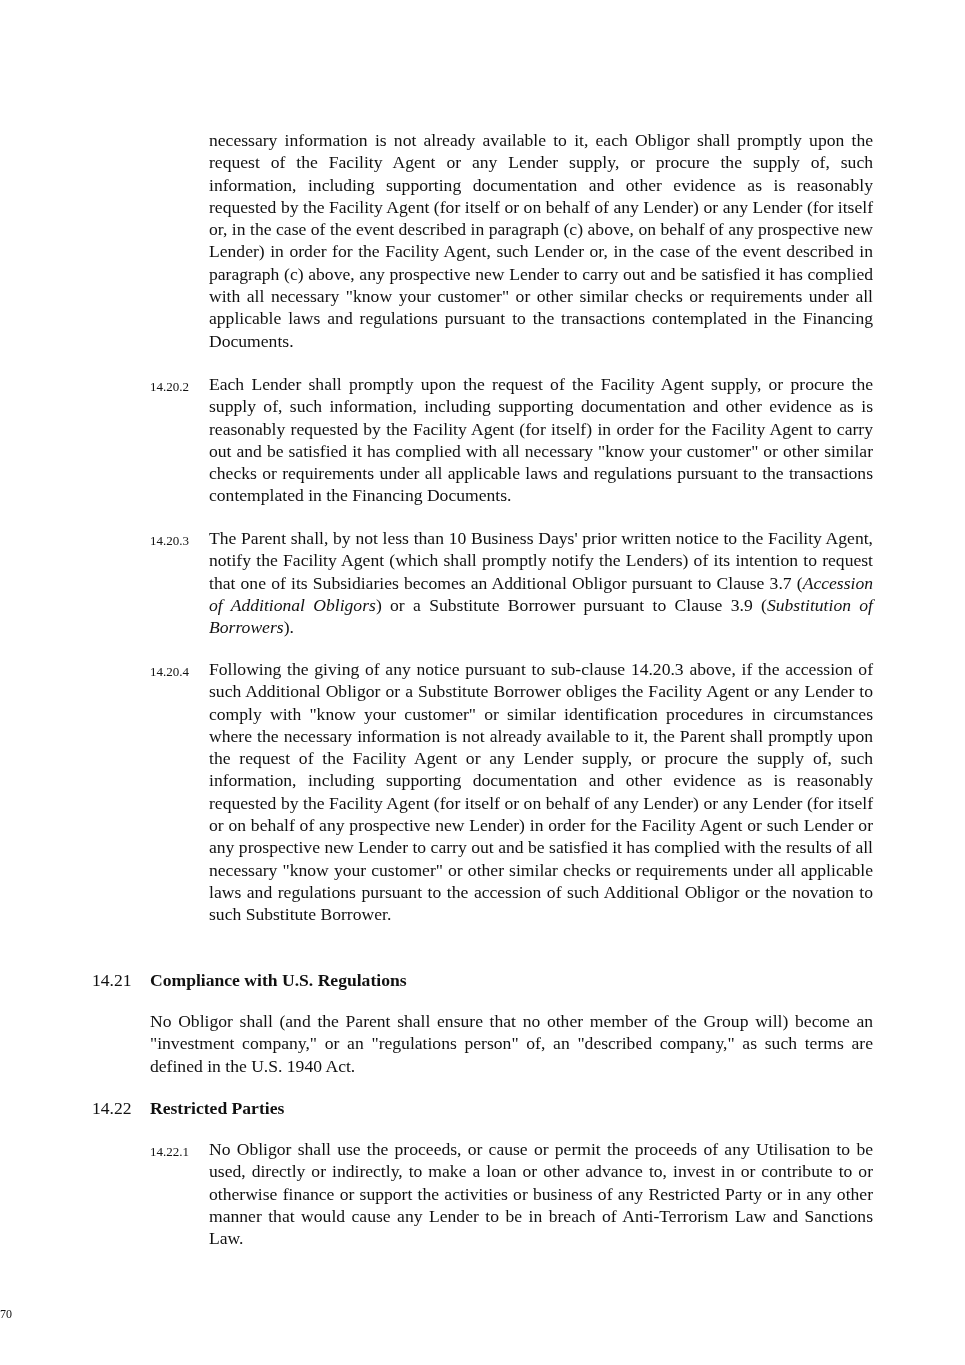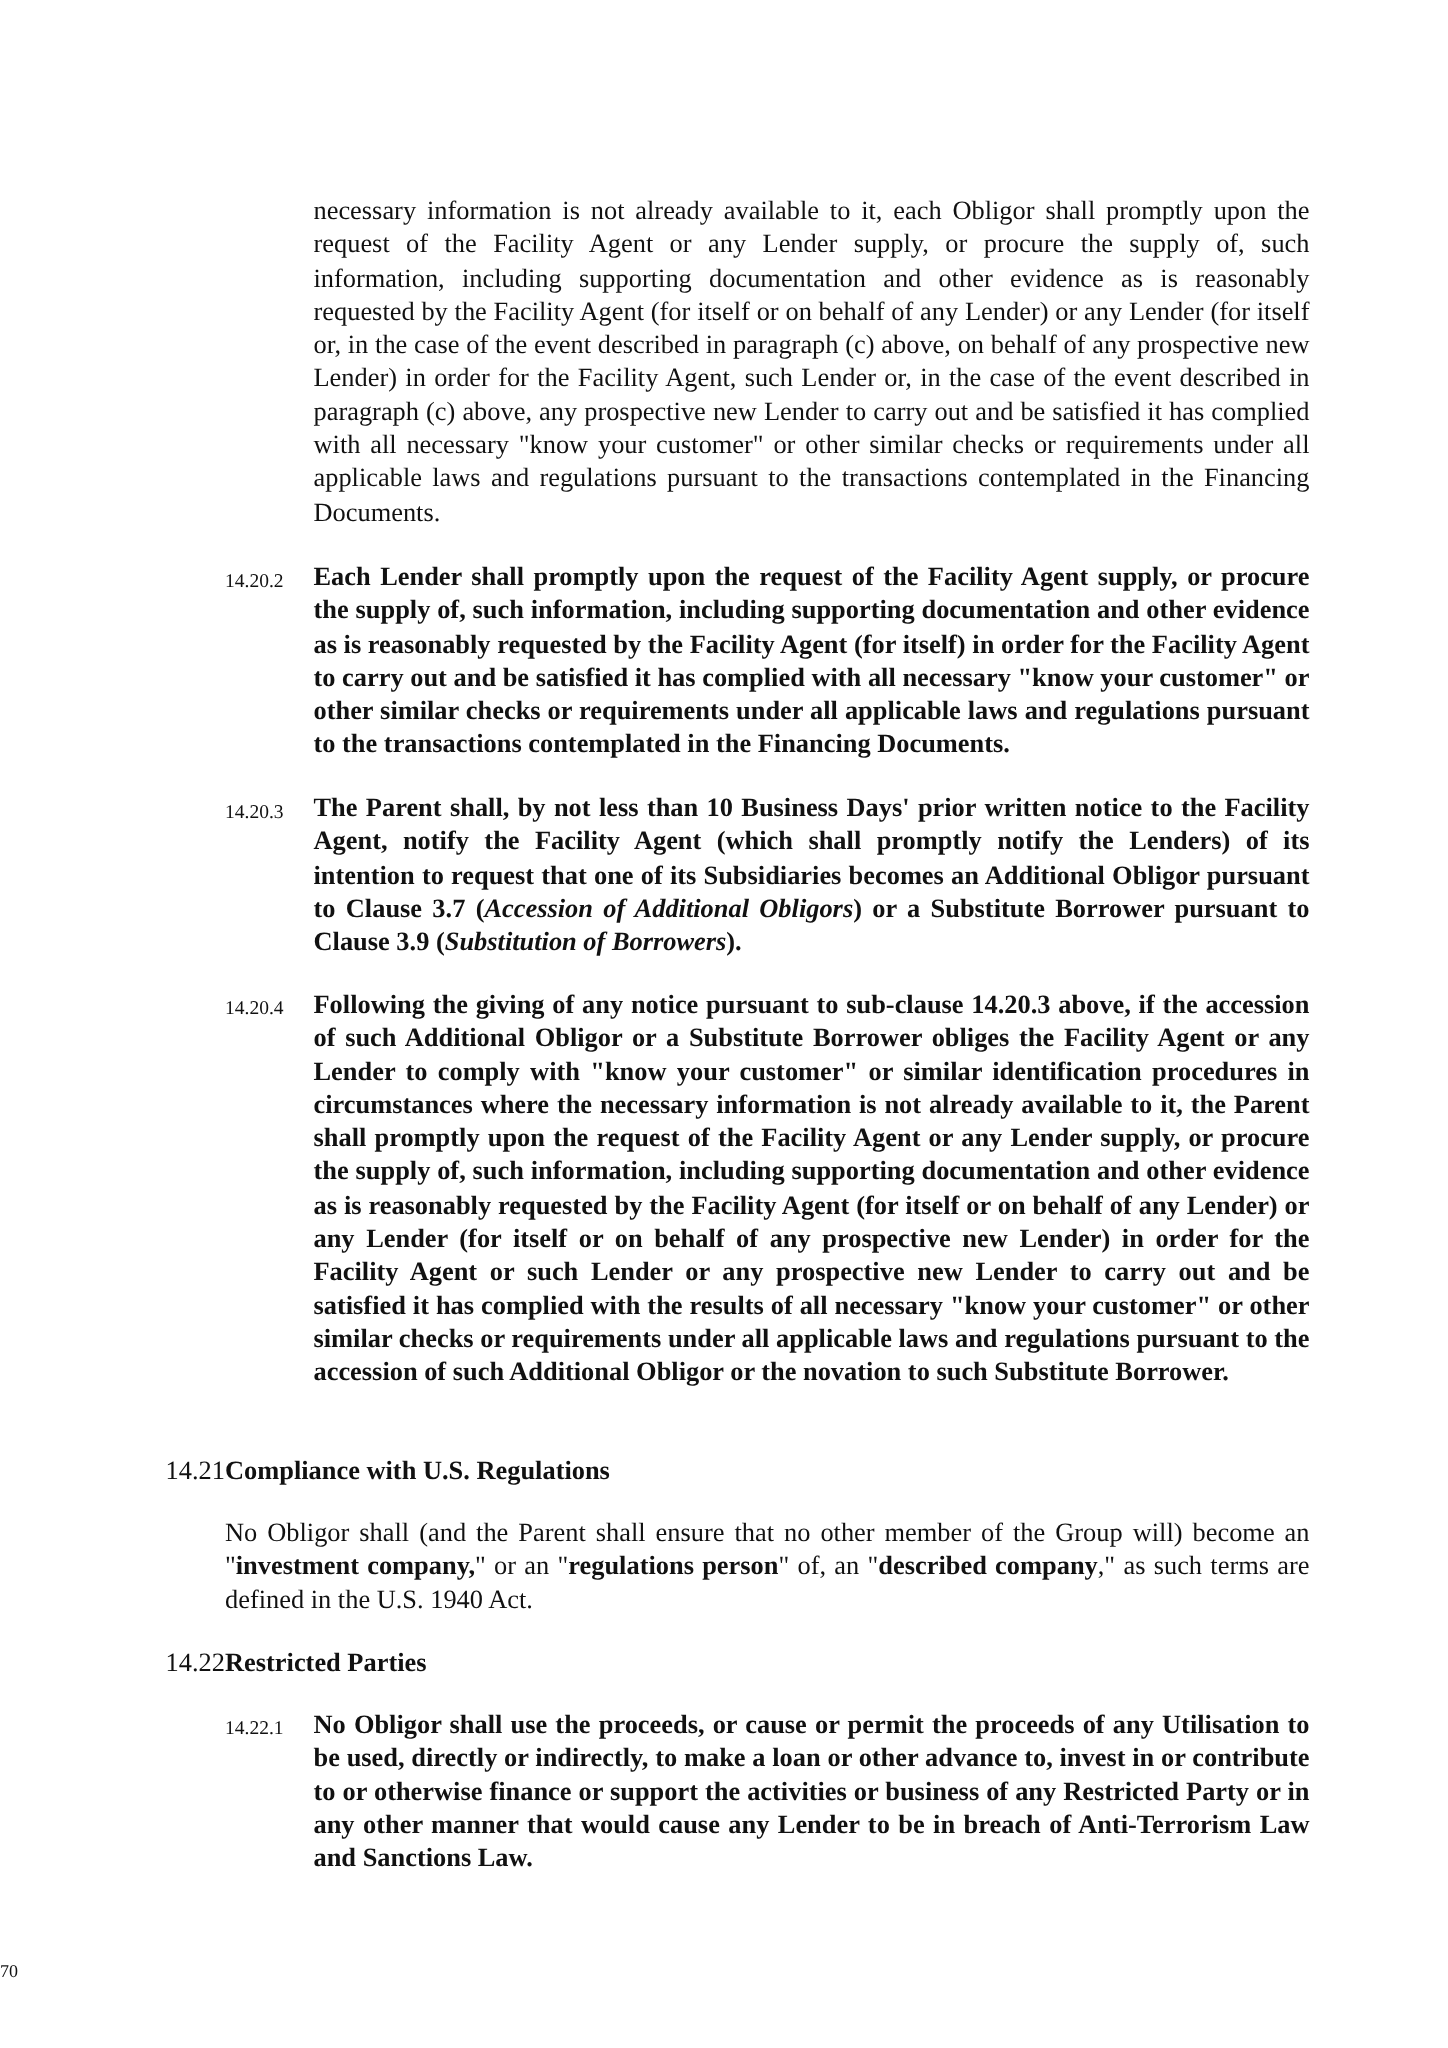--- a/index.html
+++ b/index.html
@@ -3,29 +3,29 @@
   <meta charset="utf-8">
   <style>
     html, body { margin: 0; padding: 0; background: #ffffff; }
     body { width: 965px; height: 1365px; position: relative; overflow: hidden;
            font-family: "Liberation Serif", serif; color: #111; }
     .page { position: absolute; left: 0; top: 0; width: 965px; height: 1356px; }
     .para { position: absolute; left: 209px; width: 664px; font-size: 17.6px;
             line-height: 22.3px; text-align: justify; margin: 0; }
     .clause { position: absolute; left: 150px; width: 723px; }
     .clause-num { position: absolute; left: 0; top: 3px; font-size: 13px; line-height: 22.3px; }
-    .clause-body { margin-left: 59px; font-size: 17.6px; line-height: 22.3px; text-align: justify; font-weight: bold; }
+    .clause-body { margin-left: 59px; font-size: 17.6px; line-height: 22.3px; text-align: justify; }
     .heading { position: absolute; left: 92px; font-size: 17.6px; line-height: 22px; }
-    .heading-num { display: inline-block; width: 58px; text-align: right; }
+    .heading-num { display: inline-block; width: 58px; }
     .heading-title { font-weight: bold; }
     .plain { position: absolute; left: 150px; width: 723px; font-size: 17.6px;
              line-height: 22.3px; text-align: justify; margin: 0; }
     .footer { position: absolute; left: 0; width: 965px; top: 1307px; text-align: left;
               font-size: 12px; }
-    b { font-weight: bold; }
+    b { font-weight: normal; }
     i { font-style: italic; }
   </style>
 </head>
 <body>
 
 <div class="page">
 
   <p class="para" style="top:129px;">necessary information is not already available to it, each Obligor shall promptly upon the request of the Facility Agent or any Lender supply, or procure the supply of, such information, including supporting documentation and other evidence as is reasonably requested by the Facility Agent (for itself or on behalf of any Lender) or any Lender (for itself or, in the case of the event described in paragraph (c) above, on behalf of any prospective new Lender) in order for the Facility Agent, such Lender or, in the case of the event described in paragraph (c) above, any prospective new Lender to carry out and be satisfied it has complied with all necessary "know your customer" or other similar checks or requirements under all applicable laws and regulations pursuant to the transactions contemplated in the Financing Documents.</p>
 
   <div class="clause" style="top:373px;">

